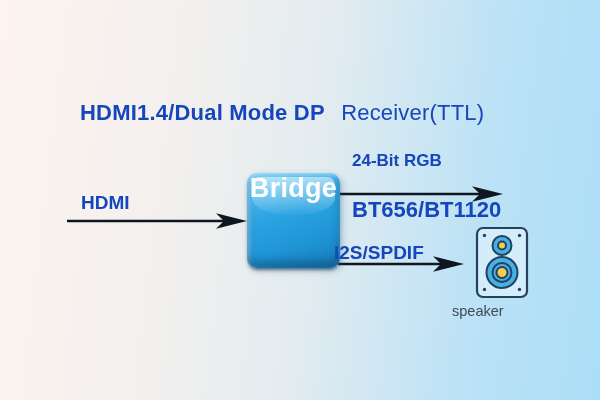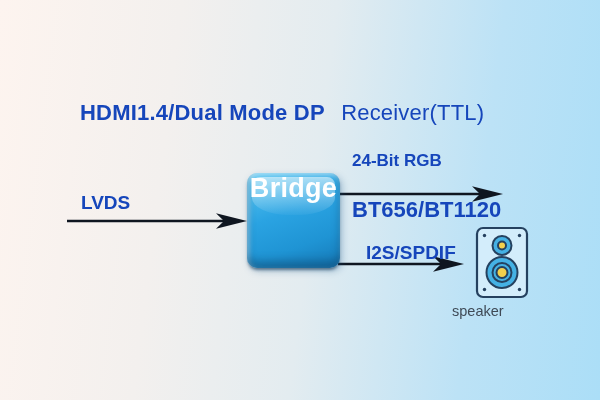--- a/index.html
+++ b/index.html
@@ -40,21 +40,21 @@
   .t-med{font-weight:400;margin-left:10px;}
   .label{
     position:absolute;color:var(--c-accent);
     font-weight:700;white-space:nowrap;line-height:1;
   }
   .lbl-hdmi{left:81px;top:193px;font-size:19px;}
   .lbl-dp{left:81px;top:231px;font-size:19px;}
   .lbl-rgb{left:352px;top:152px;font-size:17px;text-align:center;}
   .lbl-lvds{left:352px;top:172px;font-size:17px;}
   .lbl-bt{left:352px;top:199px;font-size:22px;}
-  .lbl-i2s{left:366px;top:243px;font-size:19px;}
+  .lbl-i2s{left:334px;top:243px;font-size:19px;}
   .bridge{
     position:absolute;left:247px;top:173px;width:93px;height:95px;
     border-radius:10px;
     background:linear-gradient(160deg,
       var(--c-bridge-top) 0%,
       var(--c-bridge-mid) 42%,
       #1f94d4 72%,
       var(--c-bridge-bottom) 100%);
     box-shadow:
       inset 0 -7px 9px rgba(10,62,100,0.45),
@@ -90,21 +90,21 @@
 </head>
 <body>
 
 <div class="canvas">
 
   <div class="title">
     <span class="t-bold">HDMI1.4/Dual Mode DP</span>
     <span class="t-med">Receiver(TTL)</span>
   </div>
 
-  <div class="label lbl-hdmi">LVDS</div>
+  <div class="label lbl-hdmi">HDMI</div>
 
   <svg class="overlay" width="600" height="400" viewBox="0 0 600 400">
 
     <g>
       <line class="arrow-line" x1="67" y1="221" x2="224" y2="221"></line>
       <polygon class="arrow-head" points="247,221 216,213.2 224,221 216,228.8"></polygon>
     </g>
 
     <g>
       <line class="arrow-line" x1="338" y1="194" x2="480" y2="194"></line>

